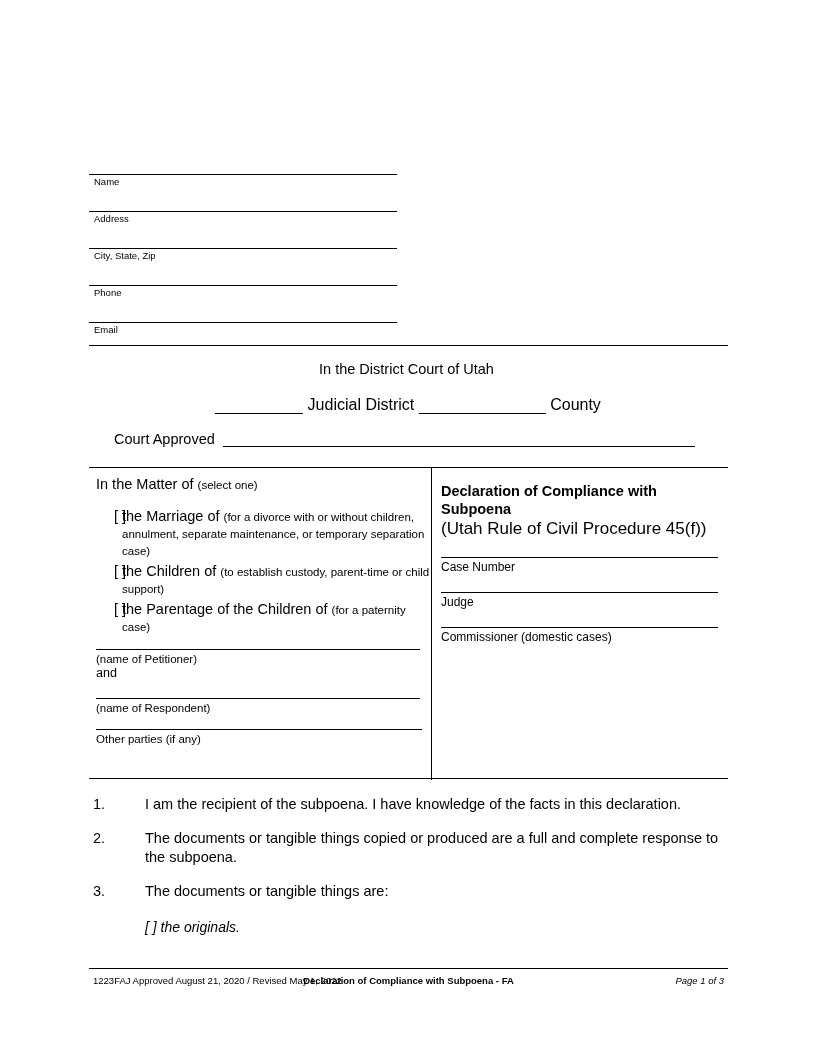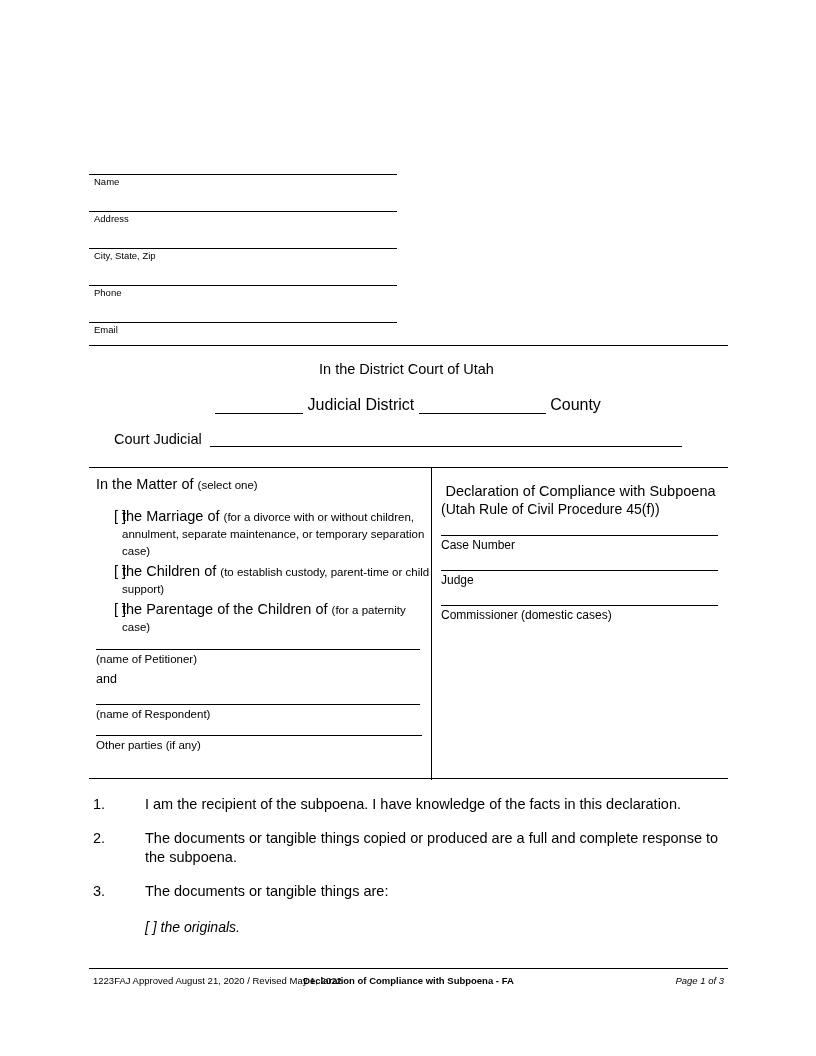--- a/index.html
+++ b/index.html
@@ -171,31 +171,29 @@
   .fill-line.short {
     width: 326px;
   }
   .fill-label {
     font-size: 11.5px;
     line-height: 14px;
     margin-top: 2px;
   }
   .and-word {
     font-size: 12.5px;
-    margin-top: 6px;
   }
 
   .doc-title {
     font-size: 14.5px;
-    font-weight: normal;
+    font-weight: bold;
     line-height: 18px;
-    text-align: center;
   }
   .doc-subtitle {
-    font-size: 14px;
+    font-size: 17px;
     margin-top: 1px;
   }
   .right-field {
     margin-top: 18px;
   }
   .right-line {
     border-bottom: 1px solid #000;
     height: 0;
     width: 277px;
   }
@@ -302,21 +300,21 @@
   <div class="court-title">In the District Court of Utah</div>
 
   <div class="district-line">
     <span class="blank-md"></span>
     <span>Judicial District</span>
     <span class="blank-lg"></span>
     <span>County</span>
   </div>
 
   <div class="court-address-row">
-    <span>Court Judicial</span>
+    <span>Court Approved</span>
     <span class="court-address-line"></span>
   </div>
 
   <div class="caption">
 
     <div class="caption-left">
       <div class="matter-head">
         <span>In the Matter of</span>
         <span class="small">(select one)</span>
       </div>

